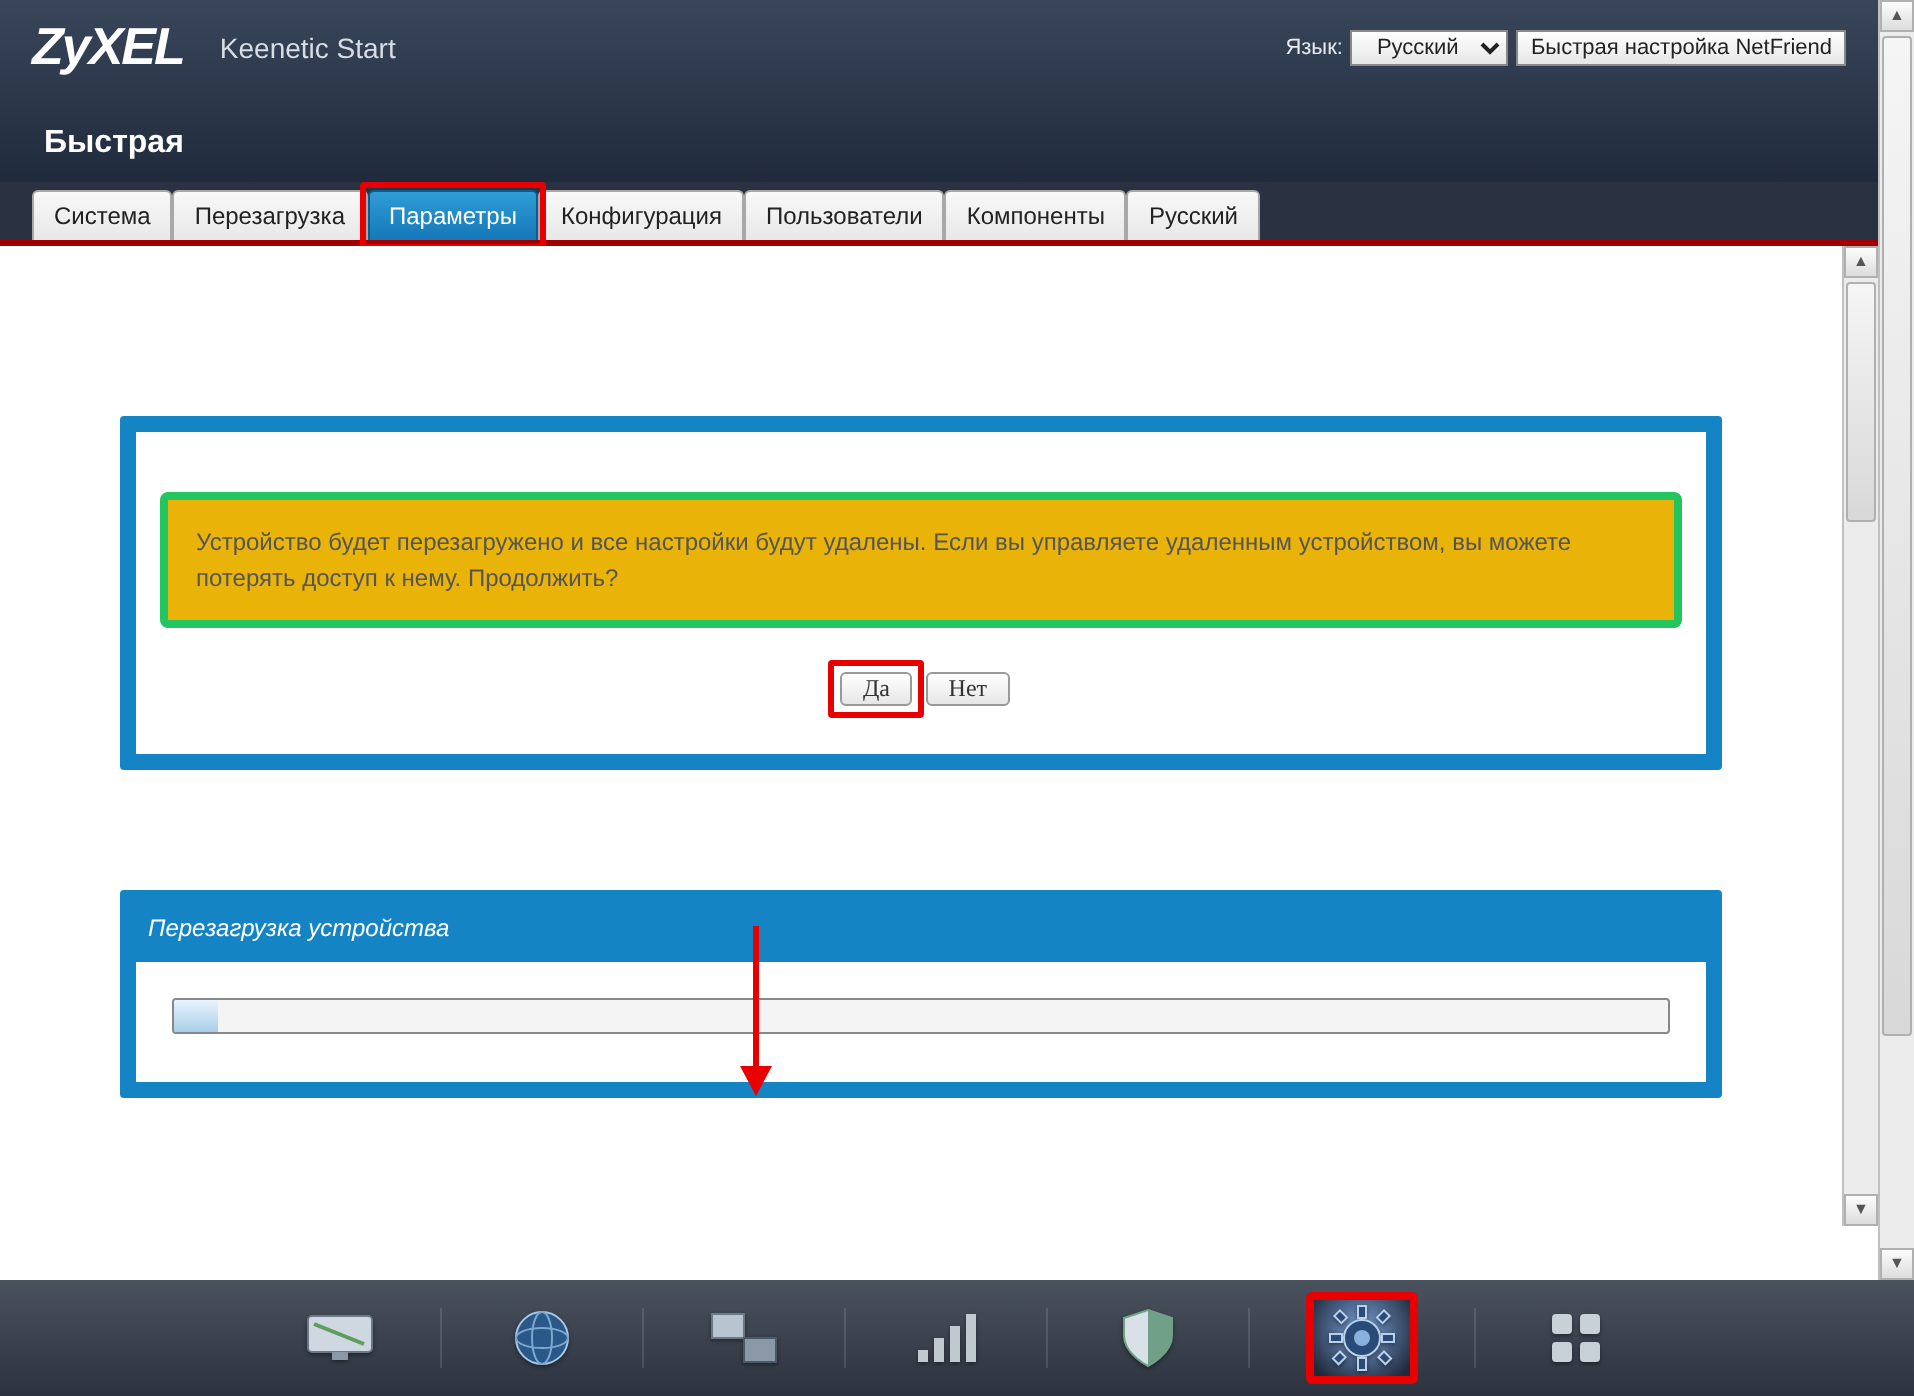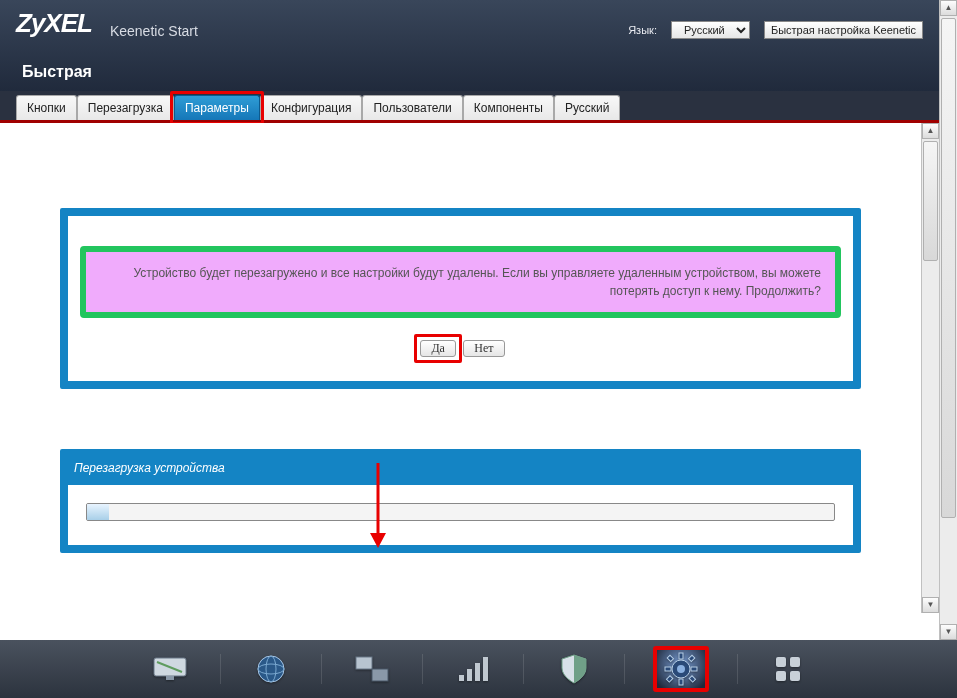--- a/index.html
+++ b/index.html
@@ -15,35 +15,35 @@
     display: flex;
     width: 957px;
     height: 640px;
   }
   .page-wrap { flex: 1; background: #fff; overflow: hidden; }
   .top-dark {
     background: linear-gradient(#39465a, #202a3c);
     padding: 8px 16px 10px 16px;
     color: #fff;
   }
-  .top-row { display: flex; align-items: flex-end; }
+  .top-row { display: flex; align-items: center; }
   .logo {
     font-style: italic;
     font-weight: bold;
     font-size: 26px;
     color: #fff;
     letter-spacing: -1px;
   }
   .model {
     margin-left: 18px;
     color: #d8dce4;
     font-size: 14px;
     font-weight: normal;
   }
-  .top-right { margin-left: auto; display: flex; align-items: center; gap: 14px; }
+  .top-right { margin-left: auto; display: flex; align-items: center; gap: 4px; }
   .top-right label { color: #e8eaf0; font-size: 11px; }
   .btn-like {
     background: linear-gradient(#fff,#e6e6e6);
     border: 1px solid #888;
     font-size: 11px;
     padding: 2px 6px;
     color: #222;
     cursor: pointer;
   }
   select.btn-like { padding: 1px 8px; }
@@ -95,28 +95,27 @@
     position: relative;
     height: 490px;
   }
   .panel {
     border: 8px solid #1484c4;
     background: #fff;
     border-radius: 2px;
     padding: 30px 12px 20px 12px;
   }
   .dialog-box {
-    background: #f0abfc;
-    border: 6px solid #22c55e;
+    background: #eab308;
+    border: 4px solid #22c55e;
     border-radius: 4px;
     padding: 12px 14px;
     color: #555;
     font-size: 12px;
     line-height: 1.5;
-    text-align: right;
   }
   .dlg-buttons {
     text-align: center;
     margin-top: 18px;
     position: relative;
   }
   .dlg-buttons button {
     background: linear-gradient(#fff,#e6e6e6);
     border: 1px solid #999;
     padding: 0 10px;
@@ -259,28 +258,28 @@
   <div class="page-wrap">
     <div class="top-dark">
       <div class="top-row">
         <div class="logo">ZyXEL</div>
         <div class="model">Keenetic Start</div>
         <div class="top-right">
           <label>Язык:</label>
           <select class="btn-like">
             <option>Русский</option>
           </select>
-          <button class="btn-like">Быстрая настройка Keenetic</button>
+          <button class="btn-like">Быстрая настройка NetFriend</button>
         </div>
       </div>
       <div class="page-title">Быстрая</div>
     </div>
 
     <div class="tab-strip">
-      <div class="tab">Кнопки</div>
+      <div class="tab">Система</div>
       <div class="tab">Перезагрузка</div>
       <div class="tab active highlighted-red">Параметры</div>
       <div class="tab">Конфигурация</div>
       <div class="tab">Пользователи</div>
       <div class="tab">Компоненты</div>
       <div class="tab">Русский</div>
     </div>
 
     <div style="display:flex; height:490px;">
       <div class="content-area" style="flex:1;">

